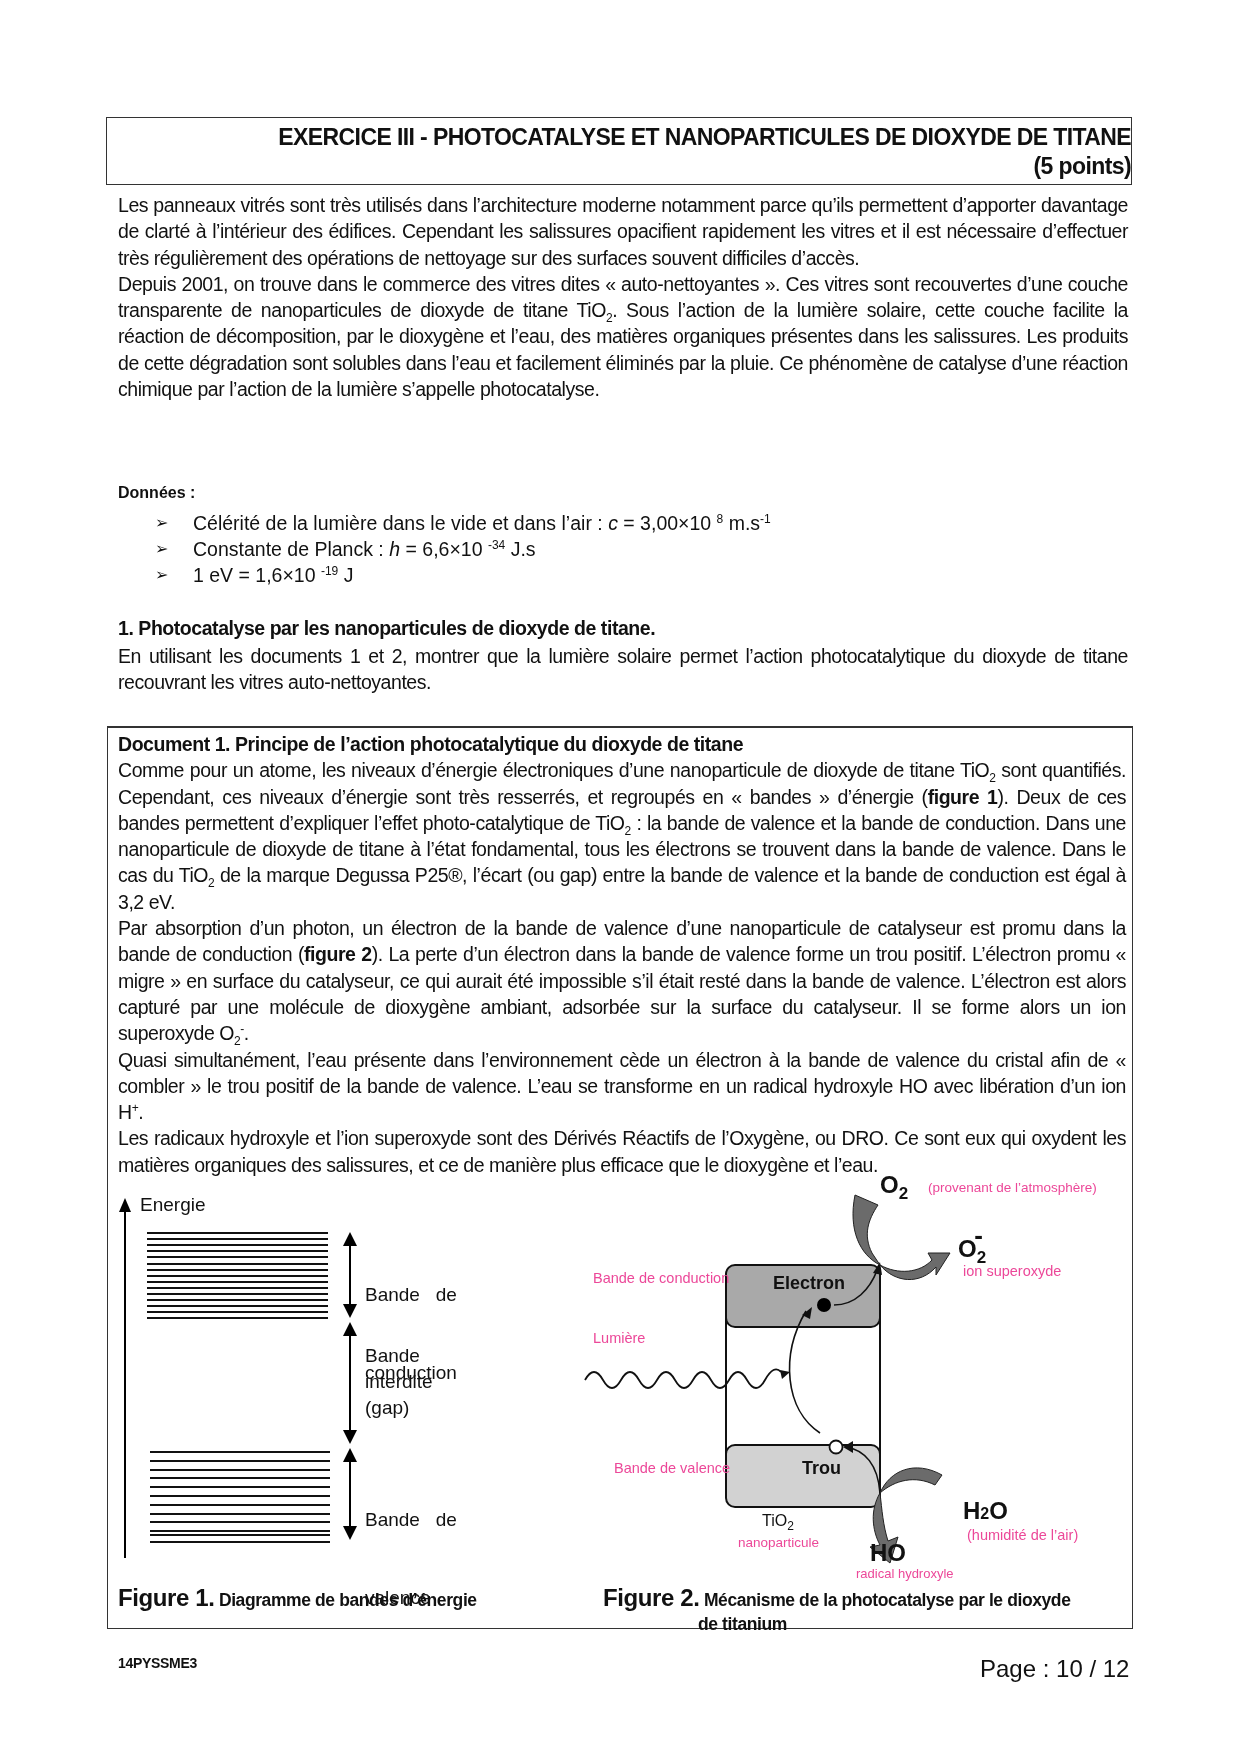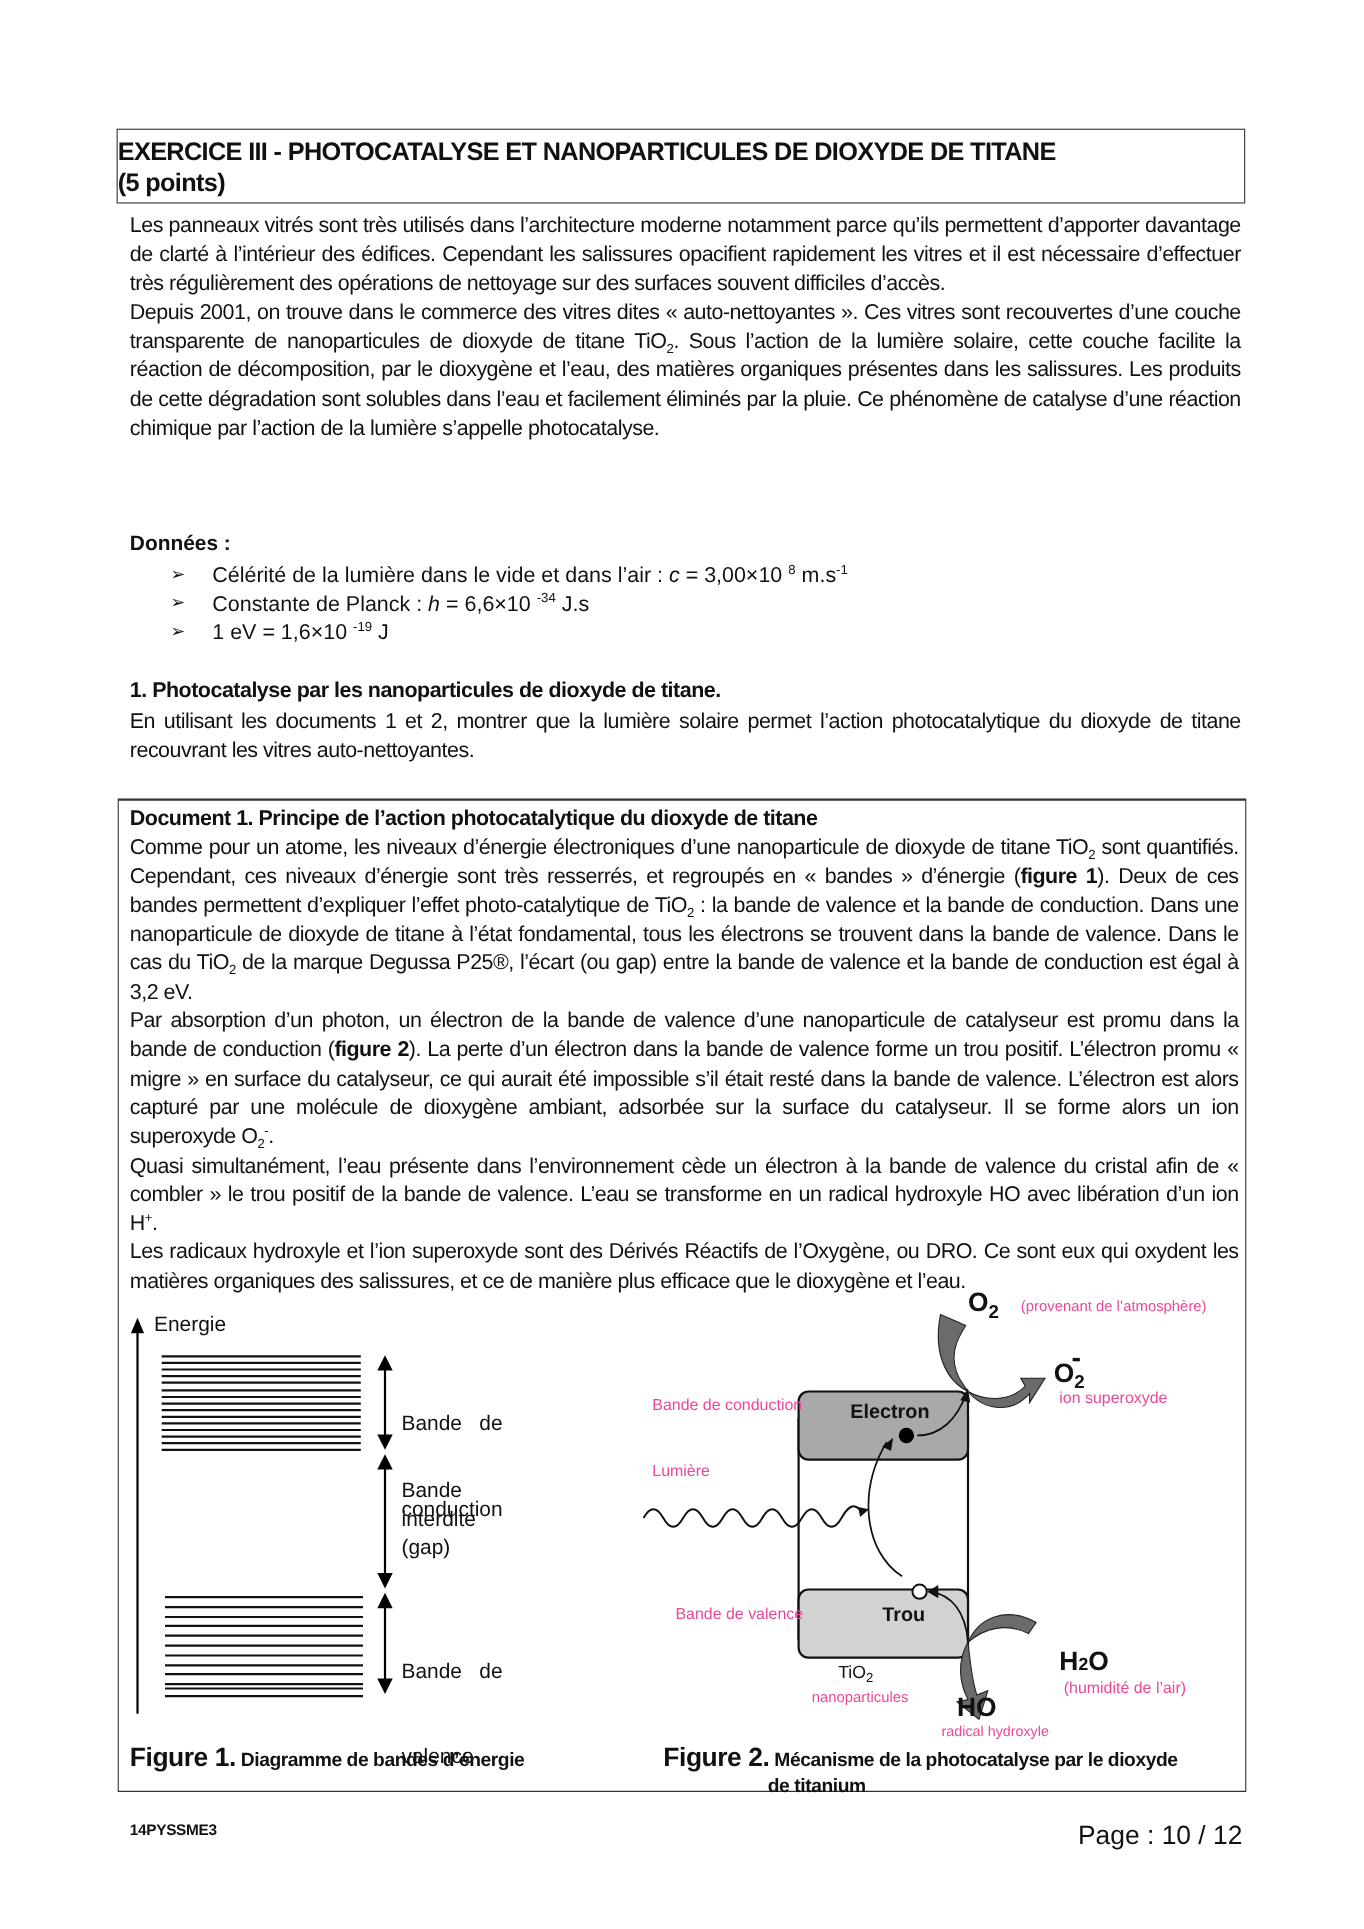--- a/index.html
+++ b/index.html
@@ -1,26 +1,26 @@
 <!DOCTYPE html>
 <html><head>
 <meta charset="utf-8">
 <style>
   html, body { margin:0; padding:0; background:#ffffff; }
   body { width:1240px; height:1754px; position:relative; overflow:hidden;
          font-family:"Liberation Sans", sans-serif; color:#111; }
   .abs { position:absolute; }
   .title-box { left:106px; top:117px; width:1026px; height:68px; border:1.5px solid #333;
-               box-sizing:border-box; text-align:left; font-weight:bold; font-size:23px;
+               box-sizing:border-box; text-align:right; font-weight:bold; font-size:23px;
                line-height:29px; padding-top:5px; letter-spacing:-0.6px; }
   .para { left:118px; width:1010px; font-size:19.5px; line-height:26.3px; text-align:justify;
           letter-spacing:-0.45px; }
   .para p { margin:0; }
   .lastline { text-align-last:left; }
-  .donnees-title { left:118px; top:484px; font-weight:bold; font-size:19px; }
+  .donnees-title { left:118px; top:484px; font-weight:bold; font-size:16px; }
   .donnees-list { left:155px; top:510px; font-size:19.5px; line-height:26px; margin:0; padding:0; list-style:none; }
   .donnees-list li { position:relative; padding-left:38px; }
   .bullet { position:absolute; left:0; top:0; font-size:16px; }
   sup, sub { font-size:12px; line-height:0; }
   .q-title { left:118px; top:617px; font-weight:bold; font-size:19.5px; letter-spacing:-0.45px; }
   .doc-box { left:107px; top:726px; width:1026px; height:903px; border:1.5px solid #333; border-top:2.5px solid #333; box-sizing:border-box; }
   .doc-text { left:118px; top:731px; width:1008px; font-size:19.5px; line-height:26.3px; text-align:justify; letter-spacing:-0.45px; }
   .doc-text p { margin:0; }
   .fig-label { font-size:14.5px; color:#ec4899; }
   .caption { font-size:17.5px; font-weight:bold; letter-spacing:-0.4px; line-height:24px; }
@@ -167,21 +167,21 @@
     <path d="M300,318 C 310,295 335,285 362,300 L355,310 C 335,300 315,305 300,318 Z" fill="#6b6b6b" stroke="#222" stroke-width="1"></path>
     <path d="M300,318 C 290,335 292,355 300,370 L290,372 L310,388 L318,362 L308,366 C 303,350 302,335 300,318 Z" fill="#6b6b6b" stroke="#222" stroke-width="1"></path>
   </svg>
 
   <div class="abs fig-label" style="left:13px; top:95px;">Bande de conduction</div>
   <div class="abs fig-label" style="left:34px; top:285px;">Bande de valence</div>
   <div class="abs fig-label" style="left:13px; top:155px;">Lumière</div>
   <div class="abs" style="left:193px; top:98px; font-weight:bold; font-size:18px;">Electron</div>
   <div class="abs" style="left:222px; top:283px; font-weight:bold; font-size:18px;">Trou</div>
   <div class="abs" style="left:182px; top:337px; font-weight:normal; font-size:16px;"><span>TiO</span><sub>2</sub></div>
-  <div class="abs fig-label" style="left:158px; top:360px; font-size:13.5px;">nanoparticules</div>
+  <div class="abs fig-label" style="left:158px; top:360px; font-size:13.5px;">nanoparticule</div>
 
   <div class="abs" style="left:300px; top:-4px; font-weight:bold; font-size:24px;"><span>O</span><sub style="font-size:17px;">2</sub></div>
   <div class="abs fig-label" style="left:348px; top:5px; font-size:13.5px;">(provenant de l’atmosphère)</div>
 
   <div class="abs" style="left:378px; top:60px; font-weight:bold; font-size:24px;"><span>O</span><sub style="font-size:17px;">2</sub><sup style="font-size:26px; position:relative; left:-12px; top:-4px;">-</sup></div>
   <div class="abs fig-label" style="left:383px; top:88px;">ion superoxyde</div>
 
   <div class="abs" style="left:383px; top:322px; font-weight:bold; font-size:24px;"><span>H</span><span style="font-size:16px;">2</span><span>O</span></div>
   <div class="abs fig-label" style="left:387px; top:352px;">(humidité de l’air)</div>
 

